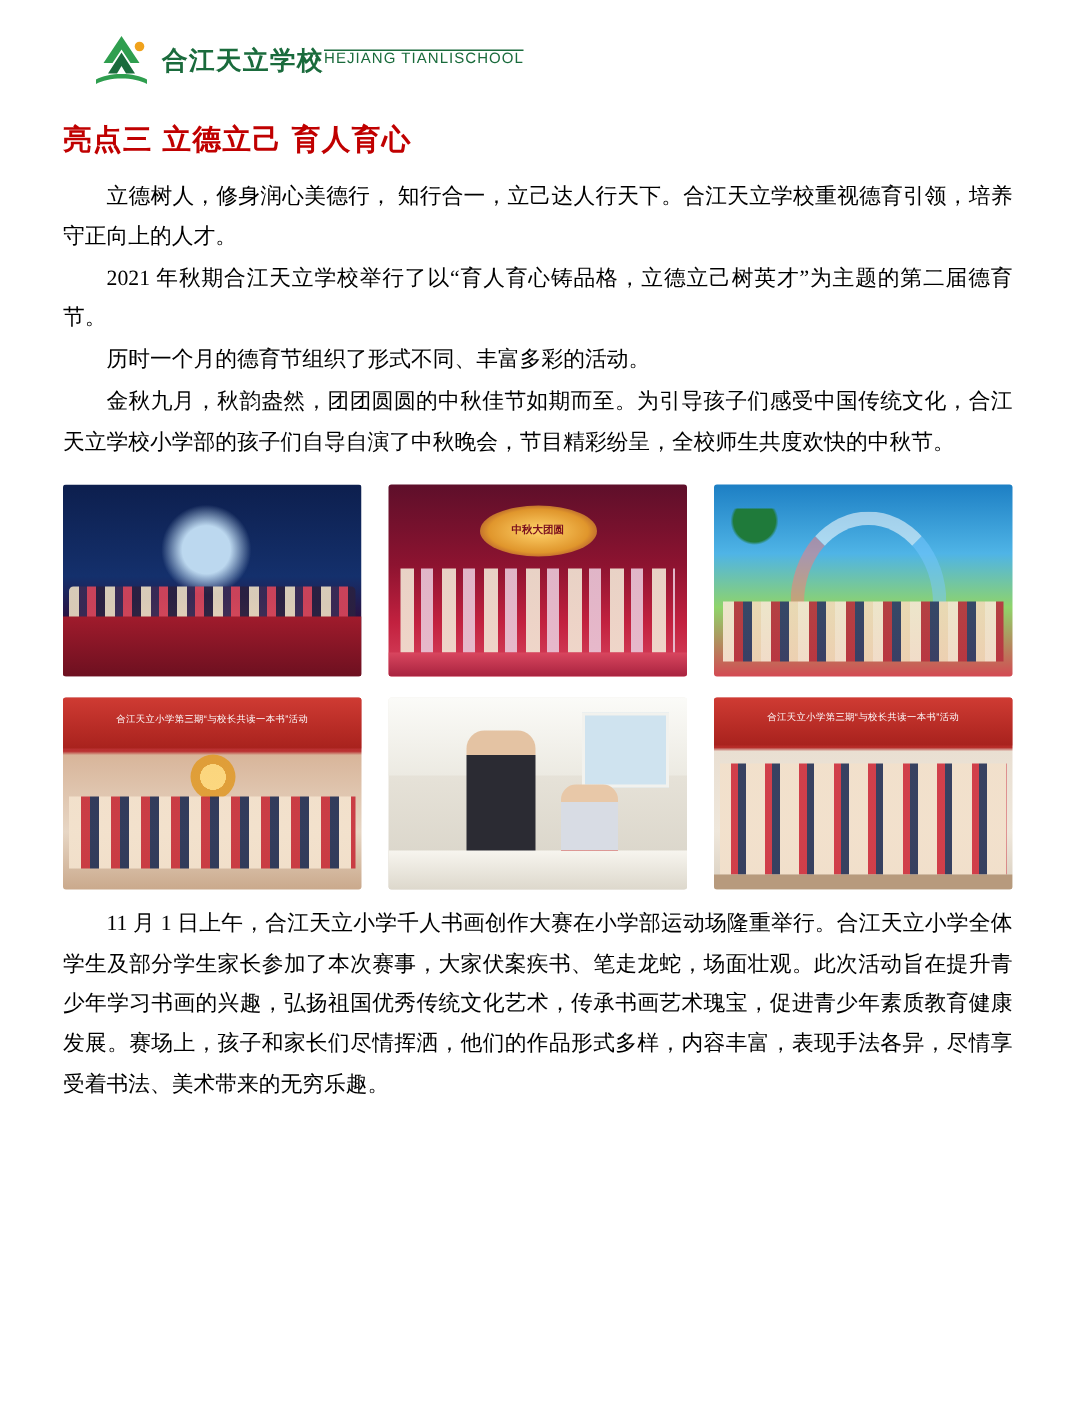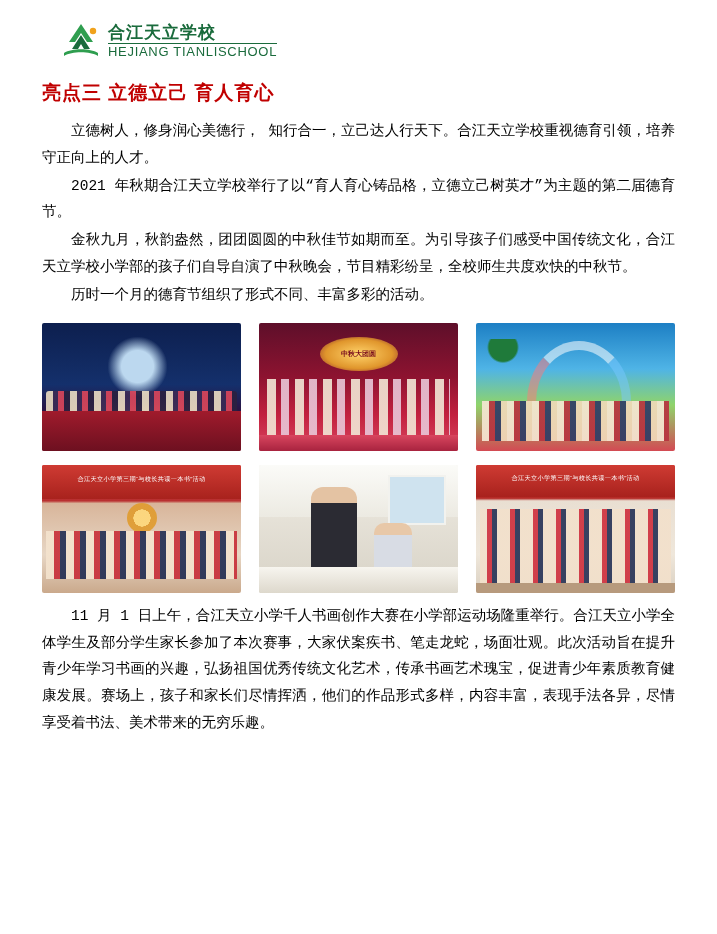--- a/index.html
+++ b/index.html
@@ -32,33 +32,33 @@
   .logo-mark {
     width: 42px;
     height: 38px;
     position: relative;
     flex: 0 0 auto;
     margin-right: 6px;
   }
   .logo-mark svg { display: block; }
   .logo-text {
     display: flex;
-    flex-direction: column;
+    flex-direction: row;
     line-height: 1.05;
   }
   .logo-cn {
     font-family: "Liberation Sans", sans-serif;
     font-size: 17px;
     font-weight: bold;
     color: #1a6b3c;
     letter-spacing: 1px;
   }
   .logo-en {
     font-family: "Liberation Sans", sans-serif;
-    font-size: 13px;
+    font-size: 10px;
     color: #1a6b3c;
     letter-spacing: 0.7px;
     border-top: 1px solid #1a6b3c;
     padding-top: 1px;
     margin-top: 1px;
   }
   
   .doc-title {
     text-align: left;
     color: #c00000;
@@ -70,21 +70,21 @@
     margin-bottom: 12px;
   }
   
   .para {
     font-size: 14.5px;
     line-height: 1.85;
     text-align: justify;
     text-justify: inter-ideograph;
     margin: 0 0 1px 0;
     text-indent: 2em;
-    font-family: Liberation Mono, monospace;
+    font-family: Liberation Serif, serif;
   }
   
   .photo-row {
     display: flex;
     justify-content: space-between;
     gap: 8px;
     margin: 14px 0 10px 0;
   }
   .photo {
     width: 199px;
@@ -272,22 +272,22 @@
     <div class="logo-text">
       <span class="logo-cn">合江天立学校</span>
       <span class="logo-en">HEJIANG TIANLISCHOOL</span>
     </div>
   </div>
 
   <div class="doc-title">亮点三    立德立己   育人育心</div>
 
   <p class="para">立德树人，修身润心美德行，  知行合一，立己达人行天下。合江天立学校重视德育引领，培养守正向上的人才。</p>
   <p class="para">2021 年秋期合江天立学校举行了以“育人育心铸品格，立德立己树英才”为主题的第二届德育节。</p>
+  <p class="para">历时一个月的德育节组织了形式不同、丰富多彩的活动。</p>
   <p class="para">金秋九月，秋韵盎然，团团圆圆的中秋佳节如期而至。为引导孩子们感受中国传统文化，合江天立学校小学部的孩子们自导自演了中秋晚会，节目精彩纷呈，全校师生共度欢快的中秋节。</p>
-  <p class="para">历时一个月的德育节组织了形式不同、丰富多彩的活动。</p>
 
   <div class="photo-row">
     <div class="photo p1">
       <div class="glow"></div>
       <div class="crowd"></div>
       <div class="stage"></div>
     </div>
     <div class="photo p2">
       <div class="banner">中秋大团圆</div>
       <div class="figs"></div>

